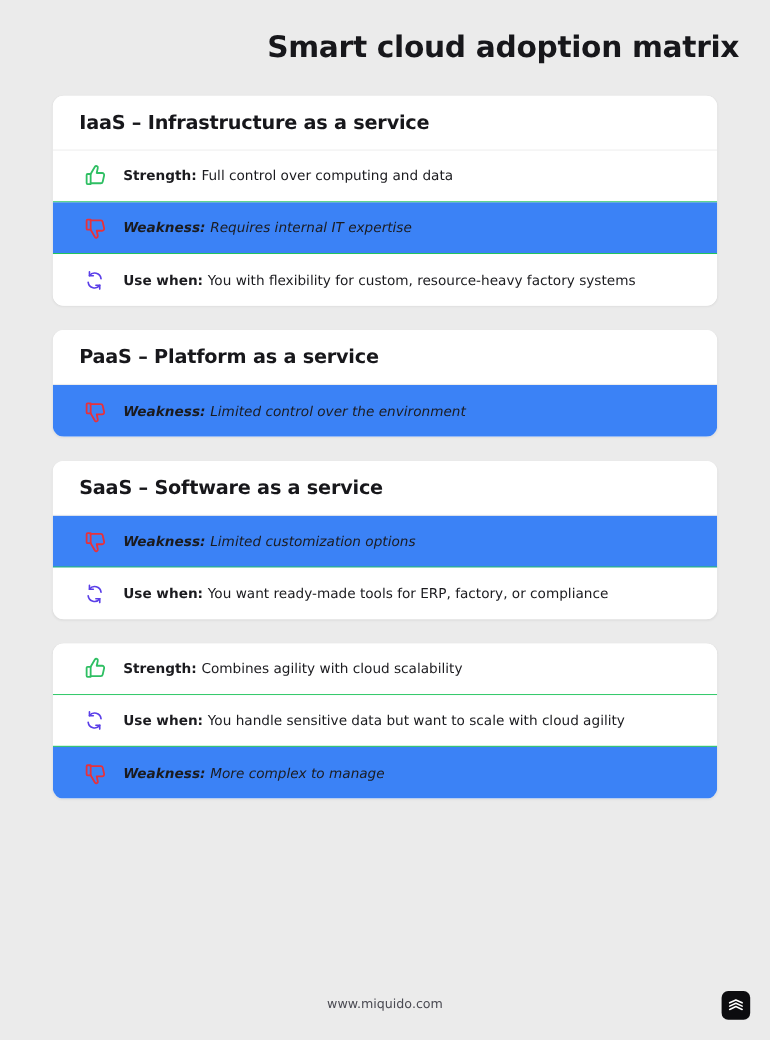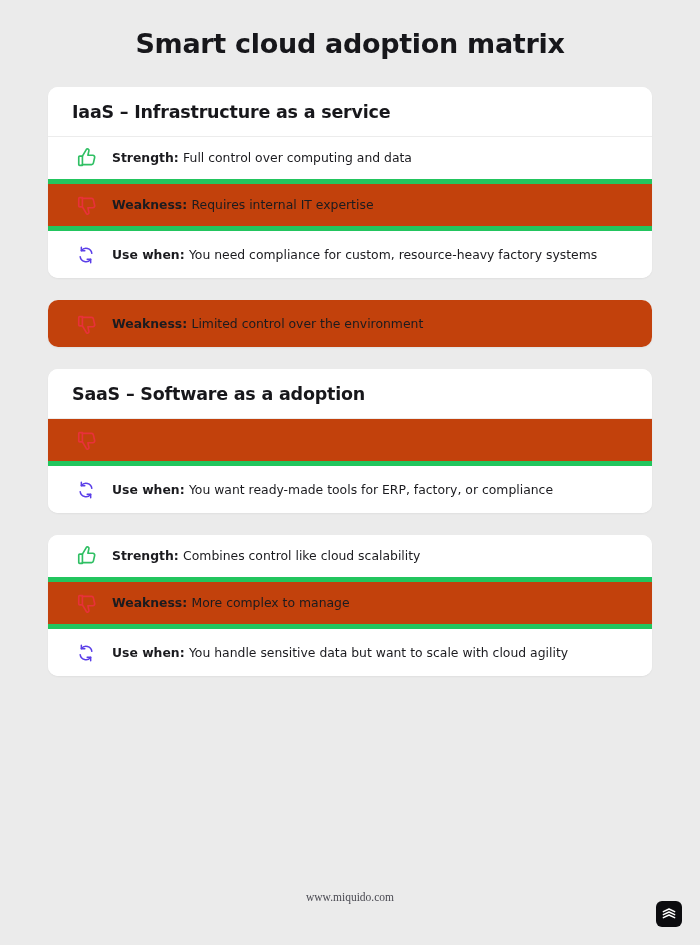--- a/index.html
+++ b/index.html
@@ -11,27 +11,27 @@
     width: 700px;
     height: 945px;
     background: #ebebeb;
     font-family: "DejaVu Sans", sans-serif;
     color: #1b1b1f;
     position: relative;
     overflow: hidden;
   }
 
   .page-title {
-    text-align: center;
+    text-align: right;
     font-size: 27px;
     font-weight: bold;
     letter-spacing: -0.3px;
     color: #17171b;
     margin: 28px 0 0 0;
-    padding: 0 60px;
+    padding: 0 28px;
     line-height: 1.2;
   }
 
   .matrix {
     margin: 27px 48px 0 48px;
     display: flex;
     flex-direction: column;
     gap: 22px;
   }
 
@@ -50,25 +50,26 @@
     letter-spacing: -0.2px;
     background: #ffffff;
     border-bottom: 1px solid #ececec;
   }
 
   .row {
     display: flex;
     align-items: center;
     padding: 10px 24px;
     min-height: 47px;
-    border-bottom: 5px solid #22c55e;
+    border-bottom: 1px solid #22c55e;
     background: #ffffff;
   }
   .row.alt {
-    background: #c2410c;
+    background: #3b82f6;
+    font-style: italic;
   }
   .row:last-child {
     border-bottom: none;
   }
 
   .row-icon {
     width: 40px;
     flex: 0 0 40px;
     display: flex;
     align-items: center;
@@ -80,27 +81,26 @@
     font-size: 12.4px;
     line-height: 1.35;
     color: #1b1b1f;
   }
   .row-text .lbl {
     font-weight: bold;
   }
 
   .footer {
     position: absolute;
-    bottom: 42px;
+    bottom: 26px;
     left: 0;
     right: 0;
     text-align: center;
     font-size: 11.5px;
     color: #4a4a52;
-    font-family: Liberation Serif, serif;
   }
 
   .brand-logo {
     position: absolute;
     right: 18px;
     bottom: 18px;
     width: 26px;
     height: 26px;
     border-radius: 6px;
     background: #0c0c0f;
@@ -151,53 +151,58 @@
       <div class="row-icon">
         <svg width="20" height="20" viewBox="0 0 24 24" fill="none" stroke="#5a3ee8" stroke-width="1.8" stroke-linecap="round" stroke-linejoin="round">
           <path d="M19 10a7 7 0 0 0-12.6-3.2"></path>
           <path d="M5 14a7 7 0 0 0 12.6 3.2"></path>
           <polyline points="6.4,2.6 6.4,6.8 10.6,6.8"></polyline>
           <polyline points="17.6,21.4 17.6,17.2 13.4,17.2"></polyline>
         </svg>
       </div>
       <div class="row-text">
         <span class="lbl">Use when: </span>
-        <span>You need compliance for custom, resource-heavy factory systems</span>
-      </div>
-    </div>
-  </div>
-
-  <div class="card">
+        <span>You with flexibility for custom, resource-heavy factory systems</span>
+      </div>
+    </div>
+  </div>
+
+  <div class="card">
+    <div class="card-header">PaaS – Platform as a service</div>
 
 
     <div class="row alt">
       <div class="row-icon">
         <svg width="22" height="22" viewBox="0 0 24 24" fill="none" stroke="#e8313a" stroke-width="1.8" stroke-linecap="round" stroke-linejoin="round">
           <path d="M7 14V4H4a1 1 0 0 0-1 1v8a1 1 0 0 0 1 1h3z"></path>
           <path d="M7 14l4.2 7.2a1.6 1.6 0 0 0 2.9-1.2L13 15h5.4a2 2 0 0 0 1.95-2.45l-1.4-6.2A2 2 0 0 0 17 4.8H7"></path>
         </svg>
       </div>
       <div class="row-text">
         <span class="lbl">Weakness: </span>
         <span>Limited control over the environment</span>
       </div>
     </div>
 
   </div>
 
   <div class="card">
-    <div class="card-header">SaaS – Software as a adoption</div>
-
-
-    <div class="row alt">
-      <div class="row-icon">
-        <svg width="22" height="22" viewBox="0 0 24 24" fill="none" stroke="#e8313a" stroke-width="1.8" stroke-linecap="round" stroke-linejoin="round">
-          <path d="M7 14V4H4a1 1 0 0 0-1 1v8a1 1 0 0 0 1 1h3z"></path>
-          <path d="M7 14l4.2 7.2a1.6 1.6 0 0 0 2.9-1.2L13 15h5.4a2 2 0 0 0 1.95-2.45l-1.4-6.2A2 2 0 0 0 17 4.8H7"></path>
-        </svg>
+    <div class="card-header">SaaS – Software as a service</div>
+
+
+    <div class="row alt">
+      <div class="row-icon">
+        <svg width="22" height="22" viewBox="0 0 24 24" fill="none" stroke="#e8313a" stroke-width="1.8" stroke-linecap="round" stroke-linejoin="round">
+          <path d="M7 14V4H4a1 1 0 0 0-1 1v8a1 1 0 0 0 1 1h3z"></path>
+          <path d="M7 14l4.2 7.2a1.6 1.6 0 0 0 2.9-1.2L13 15h5.4a2 2 0 0 0 1.95-2.45l-1.4-6.2A2 2 0 0 0 17 4.8H7"></path>
+        </svg>
+      </div>
+      <div class="row-text">
+        <span class="lbl">Weakness: </span>
+        <span>Limited customization options</span>
       </div>
     </div>
 
     <div class="row">
       <div class="row-icon">
         <svg width="20" height="20" viewBox="0 0 24 24" fill="none" stroke="#5a3ee8" stroke-width="1.8" stroke-linecap="round" stroke-linejoin="round">
           <path d="M19 10a7 7 0 0 0-12.6-3.2"></path>
           <path d="M5 14a7 7 0 0 0 12.6 3.2"></path>
           <polyline points="6.4,2.6 6.4,6.8 10.6,6.8"></polyline>
           <polyline points="17.6,21.4 17.6,17.2 13.4,17.2"></polyline>
@@ -214,49 +219,49 @@
 
     <div class="row">
       <div class="row-icon">
         <svg width="22" height="22" viewBox="0 0 24 24" fill="none" stroke="#2fbf63" stroke-width="1.8" stroke-linecap="round" stroke-linejoin="round">
           <path d="M7 10v10H4a1 1 0 0 1-1-1v-8a1 1 0 0 1 1-1h3z"></path>
           <path d="M7 10l4.2-7.2a1.6 1.6 0 0 1 2.9 1.2L13 9h5.4a2 2 0 0 1 1.95 2.45l-1.4 6.2A2 2 0 0 1 17 19.2H7"></path>
         </svg>
       </div>
       <div class="row-text">
         <span class="lbl">Strength: </span>
-        <span>Combines control like cloud scalability</span>
-      </div>
-    </div>
-
-    <div class="row alt">
-      <div class="row-icon">
-        <svg width="22" height="22" viewBox="0 0 24 24" fill="none" stroke="#e8313a" stroke-width="1.8" stroke-linecap="round" stroke-linejoin="round">
-          <path d="M7 14V4H4a1 1 0 0 0-1 1v8a1 1 0 0 0 1 1h3z"></path>
-          <path d="M7 14l4.2 7.2a1.6 1.6 0 0 0 2.9-1.2L13 15h5.4a2 2 0 0 0 1.95-2.45l-1.4-6.2A2 2 0 0 0 17 4.8H7"></path>
-        </svg>
-      </div>
-      <div class="row-text">
-        <span class="lbl">Weakness: </span>
-        <span>More complex to manage</span>
+        <span>Combines agility with cloud scalability</span>
       </div>
     </div>
 
     <div class="row">
       <div class="row-icon">
         <svg width="20" height="20" viewBox="0 0 24 24" fill="none" stroke="#5a3ee8" stroke-width="1.8" stroke-linecap="round" stroke-linejoin="round">
           <path d="M19 10a7 7 0 0 0-12.6-3.2"></path>
           <path d="M5 14a7 7 0 0 0 12.6 3.2"></path>
           <polyline points="6.4,2.6 6.4,6.8 10.6,6.8"></polyline>
           <polyline points="17.6,21.4 17.6,17.2 13.4,17.2"></polyline>
         </svg>
       </div>
       <div class="row-text">
         <span class="lbl">Use when: </span>
         <span>You handle sensitive data but want to scale with cloud agility</span>
+      </div>
+    </div>
+
+    <div class="row alt">
+      <div class="row-icon">
+        <svg width="22" height="22" viewBox="0 0 24 24" fill="none" stroke="#e8313a" stroke-width="1.8" stroke-linecap="round" stroke-linejoin="round">
+          <path d="M7 14V4H4a1 1 0 0 0-1 1v8a1 1 0 0 0 1 1h3z"></path>
+          <path d="M7 14l4.2 7.2a1.6 1.6 0 0 0 2.9-1.2L13 15h5.4a2 2 0 0 0 1.95-2.45l-1.4-6.2A2 2 0 0 0 17 4.8H7"></path>
+        </svg>
+      </div>
+      <div class="row-text">
+        <span class="lbl">Weakness: </span>
+        <span>More complex to manage</span>
       </div>
     </div>
   </div>
 
 </div>
 
 <div class="footer">www.miquido.com</div>
 
 <div class="brand-logo">
   <svg width="16" height="16" viewBox="0 0 24 24" fill="none" stroke="#ffffff" stroke-width="2.2" stroke-linecap="round" stroke-linejoin="round">

